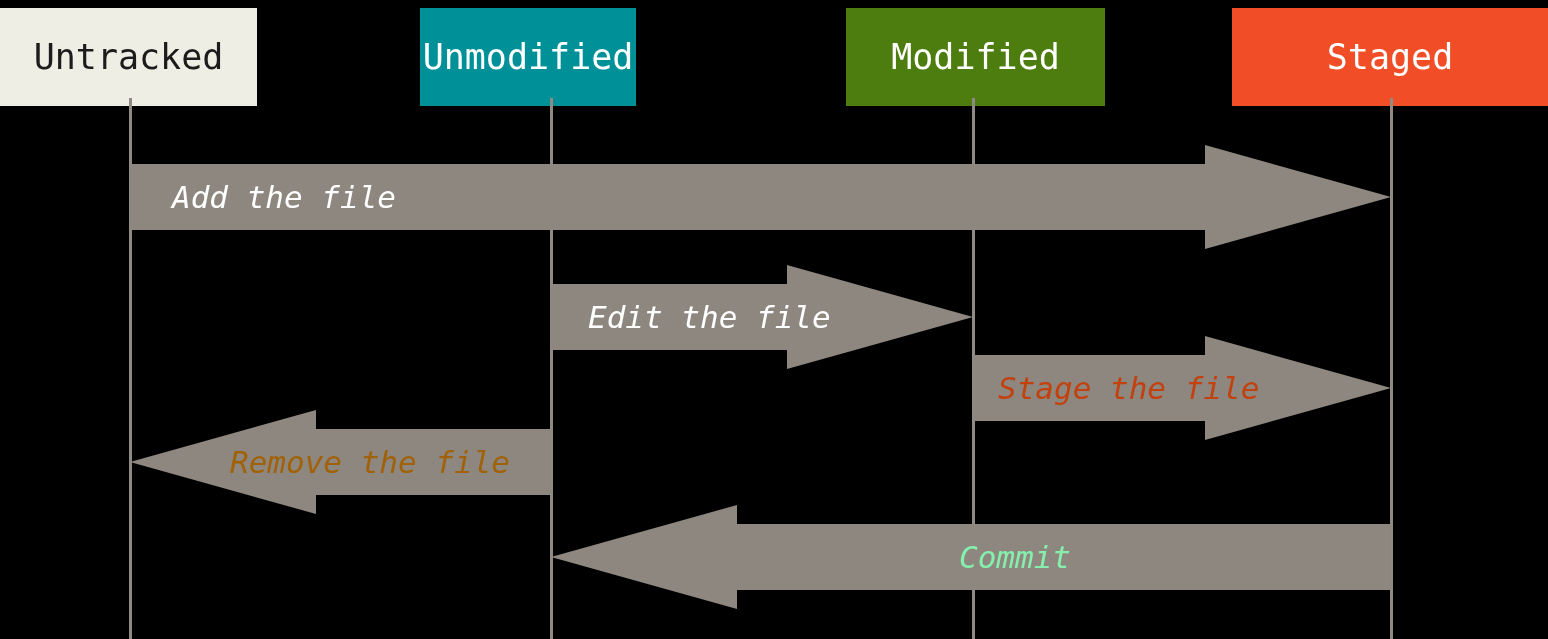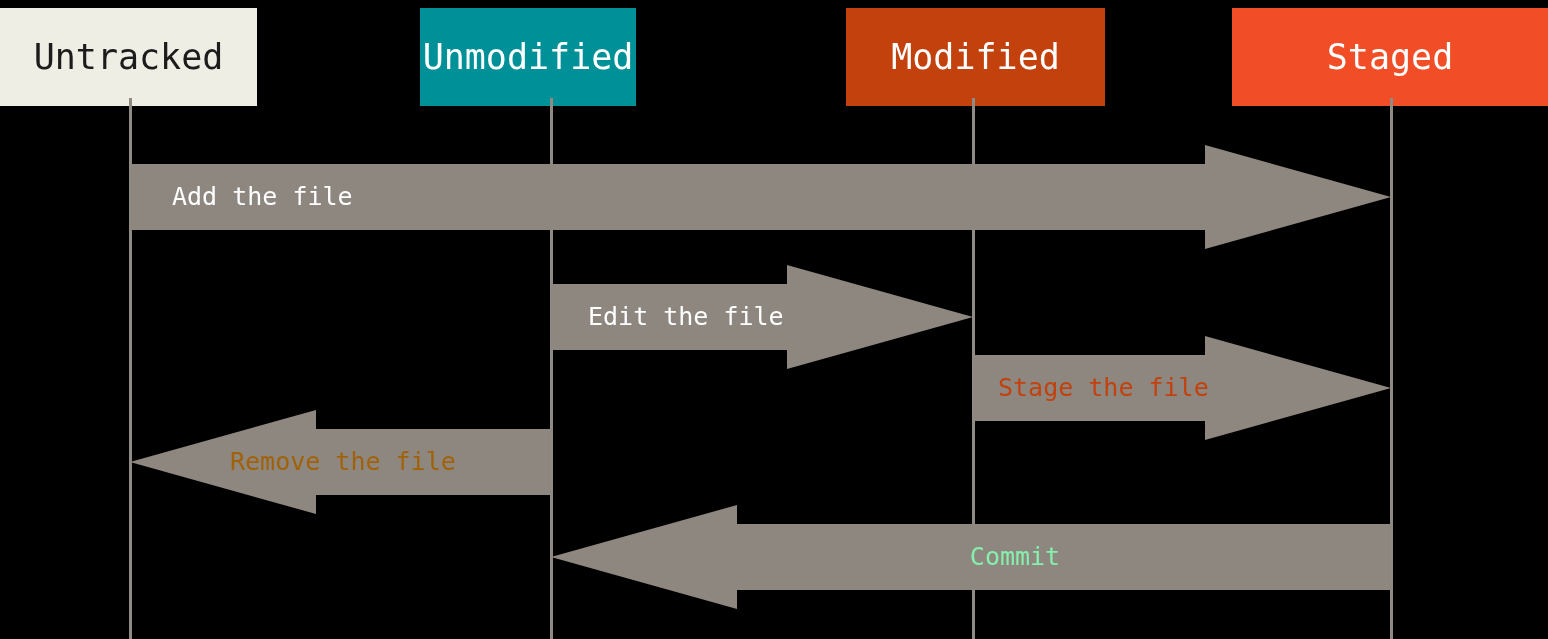--- a/index.html
+++ b/index.html
@@ -45,39 +45,40 @@
     top: 0;
     width: 0;
     height: 0;
     border-top: 52px solid transparent;
     border-bottom: 52px solid transparent;
   }
   .transition-label {
     position: absolute;
     height: 104px;
     line-height: 104px;
-    font-size: 25px;
+    font-size: 31px;
     white-space: nowrap;
     z-index: 3;
+    font-style: italic;
   }
   .transition-label.centered { transform: translateX(-50%); }
 </style>
 </head>
 <body>
 
 <div class="canvas" id="canvas" style="--bg: #000000;">
     <div class="state-box" style="left: 0px; width: 257px; background: rgb(239, 238, 228);">
       <span class="state-label" style="color: rgb(28, 28, 28);">Untracked</span>
     </div>
     <div class="lane-line" style="left: 128.5px; background: rgb(143, 138, 132);"></div>
     <div class="state-box" style="left: 420px; width: 216px; background: rgb(0, 145, 152);">
       <span class="state-label" style="color: rgb(255, 255, 255);">Unmodified</span>
     </div>
     <div class="lane-line" style="left: 549.5px; background: rgb(143, 138, 132);"></div>
-    <div class="state-box" style="left: 846px; width: 259px; background: #c2410c;">
+    <div class="state-box" style="left: 846px; width: 259px; background: #4d7c0f;">
       <span class="state-label" style="color: rgb(255, 255, 255);">Modified</span>
     </div>
     <div class="lane-line" style="left: 971.5px; background: rgb(143, 138, 132);"></div>
     <div class="state-box" style="left: 1232px; width: 316px; background: rgb(241, 77, 39);">
       <span class="state-label" style="color: rgb(255, 255, 255);">Staged</span>
     </div>
     <div class="lane-line" style="left: 1389.5px; background: rgb(143, 138, 132);"></div>
     <div class="arrow" style="left: 130px; top: 145px; width: 1261px;">
       <div class="arrow-body" style="background: rgb(142, 135, 128); width: 1075px; left: 0px;"></div>
       <div class="arrow-head" style="left: 1075px; border-left: 186px solid rgb(142, 135, 128);"></div>

